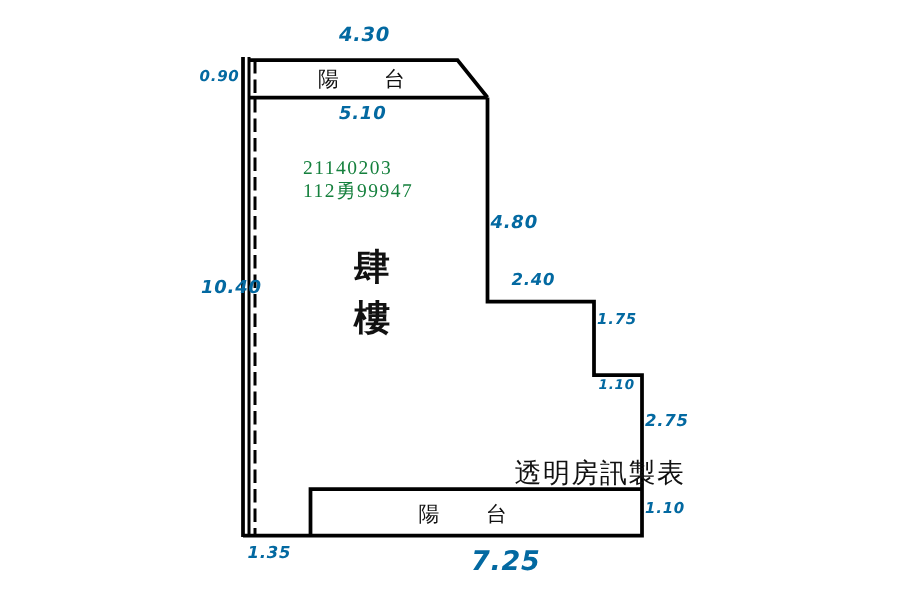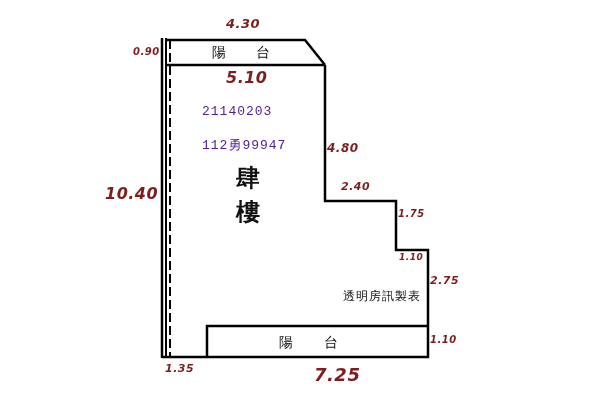--- a/index.html
+++ b/index.html
@@ -1,56 +1,56 @@
 <!DOCTYPE html>
 <html><head>
   <meta charset="utf-8">
   <style>
     html, body { margin: 0; padding: 0; background: #ffffff; }
     body { width: 602px; height: 400px; overflow: hidden; position: relative; font-family: "DejaVu Serif", serif; }
     #plan { position: absolute; left: 0; top: 0; }
-    .dim { position: absolute; font-family: "DejaVu Sans", sans-serif; font-style: italic; font-weight: bold; font-size: 11px; color: #7f1d1d; white-space: nowrap; letter-spacing: 0.5px; }
+    .dim { position: absolute; font-family: "DejaVu Sans", sans-serif; font-style: italic; font-weight: bold; font-size: 11px; color: #0369a1; white-space: nowrap; letter-spacing: 0.5px; }
     .label-cjk { position: absolute; font-family: "DejaVu Serif", serif; color: #111; white-space: nowrap; }
-    .code { position: absolute; font-family: Liberation Mono, monospace; font-size: 13px; color: #4c1d95; white-space: nowrap; letter-spacing: 1px; line-height: 15px; }
+    .code { position: absolute; font-family: Liberation Serif, serif; font-size: 13px; color: #15803d; white-space: nowrap; letter-spacing: 1px; line-height: 15px; }
   </style>
 </head>
 <body>
 
 <svg id="plan" width="602" height="400" viewBox="0 0 602 400">
 
   <line x1="162" y1="38" x2="162" y2="358" stroke="#000" stroke-width="2.5"></line>
   <line x1="166" y1="38" x2="166" y2="358" stroke="#000" stroke-width="2"></line>
   <line x1="170" y1="40" x2="170" y2="356" stroke="#000" stroke-width="2" stroke-dasharray="9,4"></line>
 
   <polyline points="166,40 305,40 325,65" fill="none" stroke="#000" stroke-width="2.5"></polyline>
   <line x1="166" y1="65" x2="325" y2="65" stroke="#000" stroke-width="2.5"></line>
 
   <polyline points="325,65 325,201 396,201 396,250 428,250 428,357 162,357" fill="none" stroke="#000" stroke-width="2.5"></polyline>
 
   <polyline points="207,357 207,326 428,326" fill="none" stroke="#000" stroke-width="2.5"></polyline>
 </svg>
 
 <div class="dim" style="left:226px;top:16px;font-size:13px;">4.30</div>
 <div class="dim" style="left:133px;top:46px;font-size:10px;text-align:center;">0.90</div>
-<div class="dim" style="left:226px;top:68px;font-size:16px;">5.10</div>
-<div class="dim" style="left:105px;top:184px;font-size:16px;text-align:right;">10.40</div>
+<div class="dim" style="left:226px;top:68px;font-size:12px;">5.10</div>
+<div class="dim" style="left:134px;top:184px;font-size:12px;text-align:right;">10.40</div>
 <div class="dim" style="left:327px;top:110px;font-size:12px;margin-top:31px;">4.80</div>
 <div class="dim" style="left:341px;top:180px;font-size:11px;">2.40</div>
 <div class="dim" style="left:398px;top:208px;font-size:10px;font-style:italic;">1.75</div>
 <div class="dim" style="left:399px;top:252px;font-size:9px;">1.10</div>
 <div class="dim" style="left:430px;top:274px;font-size:11px;">2.75</div>
 <div class="dim" style="left:430px;top:334px;font-size:10px;">1.10</div>
 <div class="dim" style="left:165px;top:362px;font-size:11px;">1.35</div>
 <div class="dim" style="left:314px;top:364px;font-size:18px;">7.25</div>
 
 <div class="label-cjk" style="left:212px;top:44px;font-size:14px;">陽</div>
 <div class="label-cjk" style="left:256px;top:44px;font-size:14px;">台</div>
 
 <div class="code" style="left:202px;top:104px;">21140203</div>
-<div class="code" style="left:202px;top:119px;margin-top:19px;">112勇99947</div>
+<div class="code" style="left:202px;top:119px;">112勇99947</div>
 
 <div class="label-cjk" style="left:236px;top:162px;font-size:24px;font-weight:bold;">肆</div>
 <div class="label-cjk" style="left:236px;top:196px;font-size:24px;font-weight:bold;">樓</div>
 
-<div class="label-cjk" style="left:343px;top:288px;font-size:12px;letter-spacing:1px;">透明房訊製表</div>
+<div class="label-cjk" style="left:343px;top:303px;font-size:18px;letter-spacing:1px;">透明房訊製表</div>
 
 <div class="label-cjk" style="left:279px;top:334px;font-size:14px;">陽</div>
 <div class="label-cjk" style="left:324px;top:334px;font-size:14px;">台</div>
 
 </body></html>

